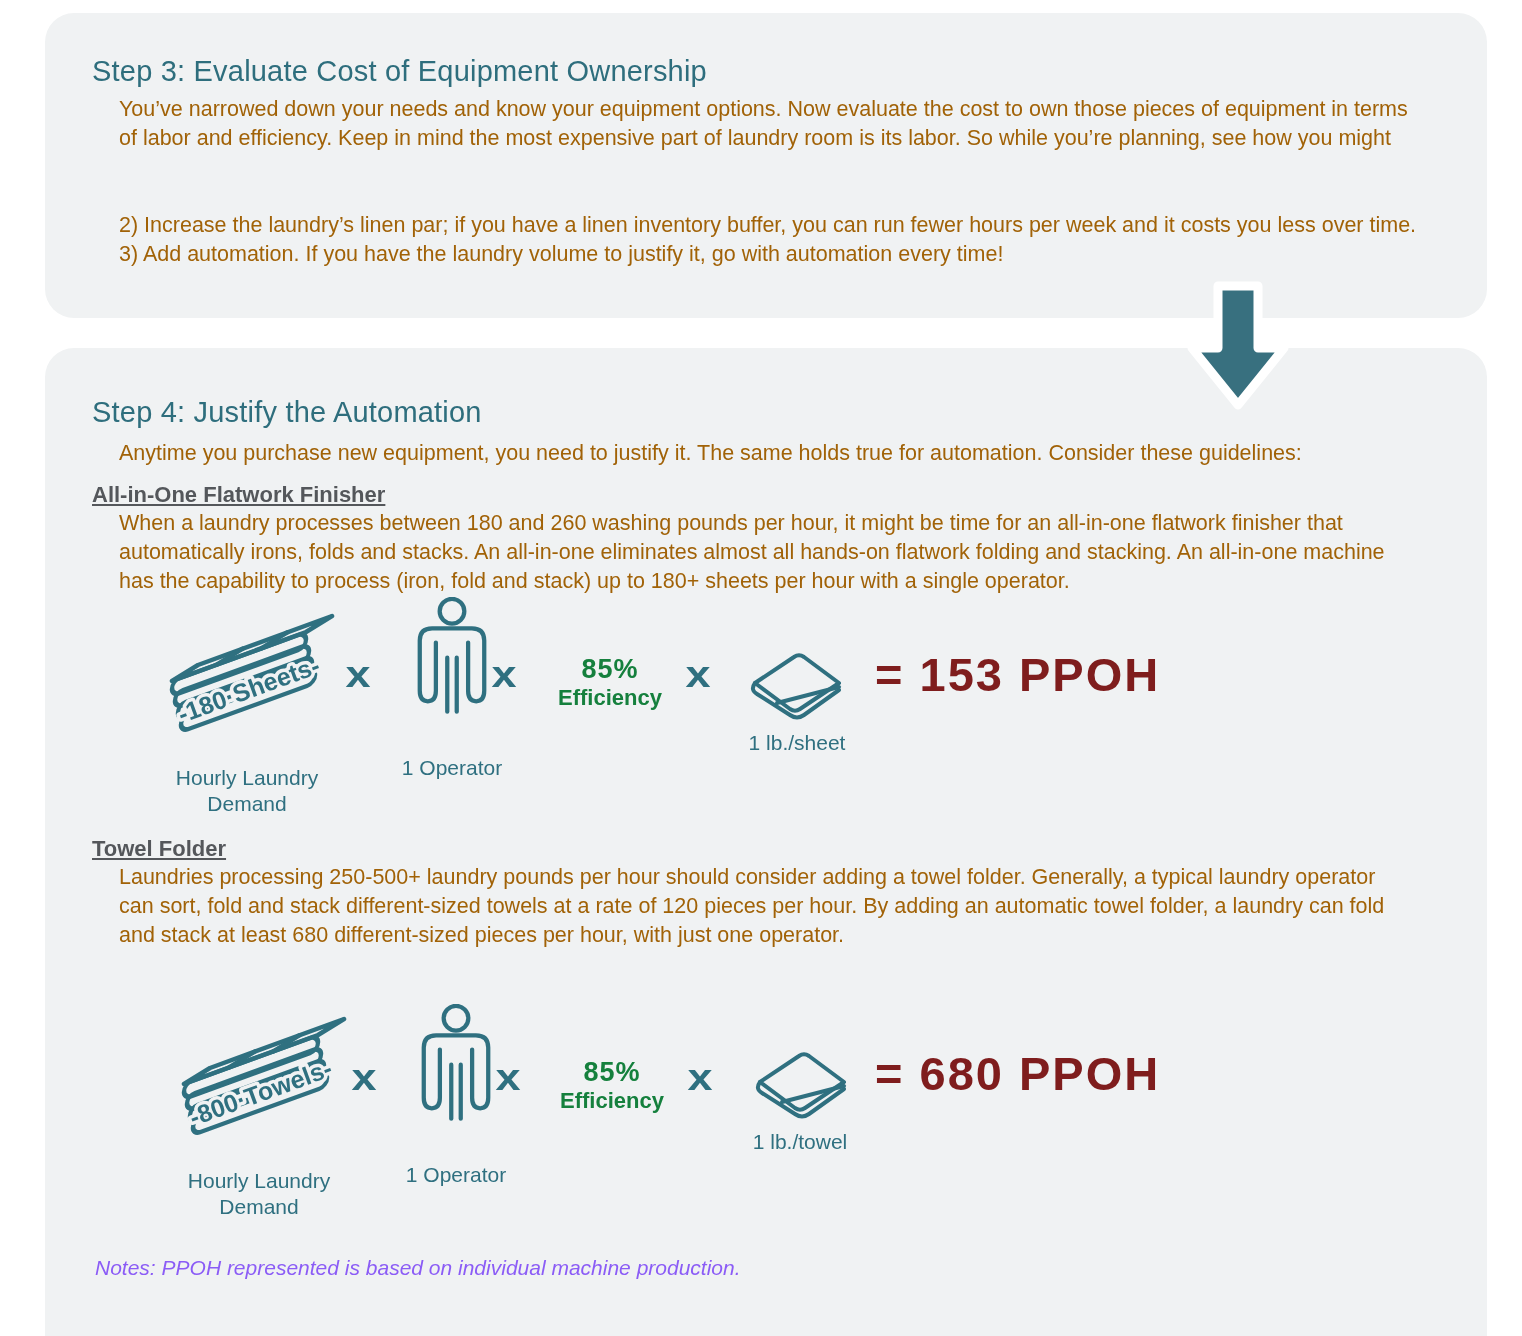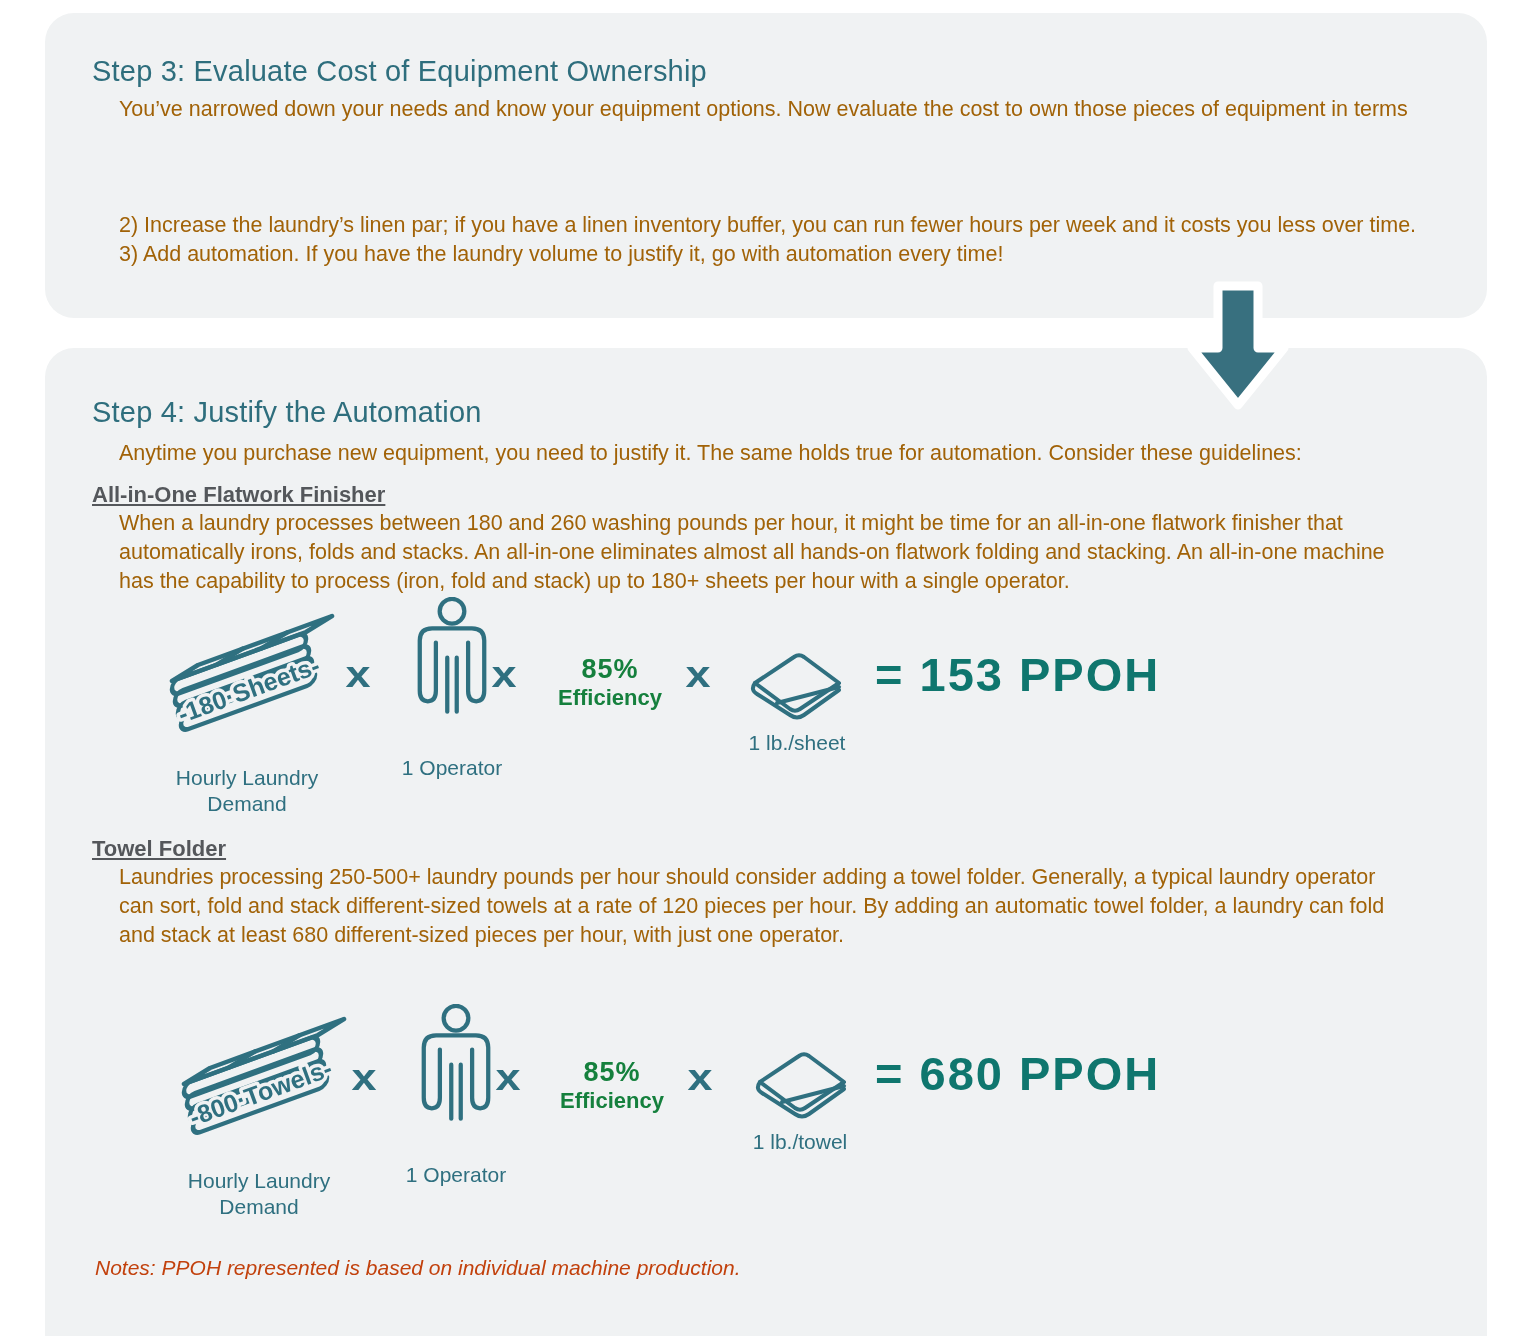--- a/index.html
+++ b/index.html
@@ -37,21 +37,21 @@
   }
   .sub-head {
     position:absolute; left:47px;
     color:#54575b;
     font-size:22px; font-weight:700;
     white-space:nowrap;
     text-decoration:underline;
   }
   .notes {
     position:absolute; left:50px; top:908px;
-    color:#c2410c;
+    color:#8b5cf6;
     font-size:21px; font-style:italic;
     white-space:nowrap;
   }
 
   .formula {
     position:absolute; left:47px; right:0;
     height:215px;
   }
   .f-item { position:absolute; }
   .f-label {
@@ -73,40 +73,41 @@
     position:absolute;
     color:#15803d;
     text-align:center;
     line-height:1.15;
     width:160px;
   }
   .efficiency .pct  { font-size:27px; font-weight:800; letter-spacing:1px; }
   .efficiency .word { font-size:22px; font-weight:700; }
   .result {
     position:absolute;
-    color:#0f766e;
+    color:#7f1d1d;
     font-size:47px; font-weight:800;
     letter-spacing:2px;
     white-space:nowrap;
   }
 
   .arrow-wrap {
     position:absolute; left:1184px; top:278px;
     width:108px; height:134px; z-index:5;
   }
   svg text { font-family:"Liberation Sans", sans-serif; }
 </style>
 </head>
 <body>
 
 <div class="page">
 
   <section class="card card-step3">
     <h2 class="h-teal" style="top:42px">Step 3: Evaluate Cost of Equipment Ownership</h2>
     <div class="body-line" style="top:84px">You’ve narrowed down your needs and know your equipment options. Now evaluate the cost to own those pieces of equipment in terms</div>
+    <div class="body-line" style="top:113px">of labor and efficiency. Keep in mind the most expensive part of laundry room is its labor. So while you’re planning, see how you might</div>
     <div class="body-line" style="top:200px">2) Increase the laundry’s linen par; if you have a linen inventory buffer, you can run fewer hours per week and it costs you less over time.</div>
     <div class="body-line" style="top:229px">3) Add automation. If you have the laundry volume to justify it, go with automation every time!</div>
   </section>
 
   <div class="arrow-wrap">
     <svg width="108" height="134" viewBox="0 0 108 134">
       <polygon points="54,127 8,70 34,70 34,8 74,8 74,70 100,70" fill="#38707f" stroke="#ffffff" stroke-width="9" stroke-linejoin="round"></polygon>
     </svg>
   </div>
 

